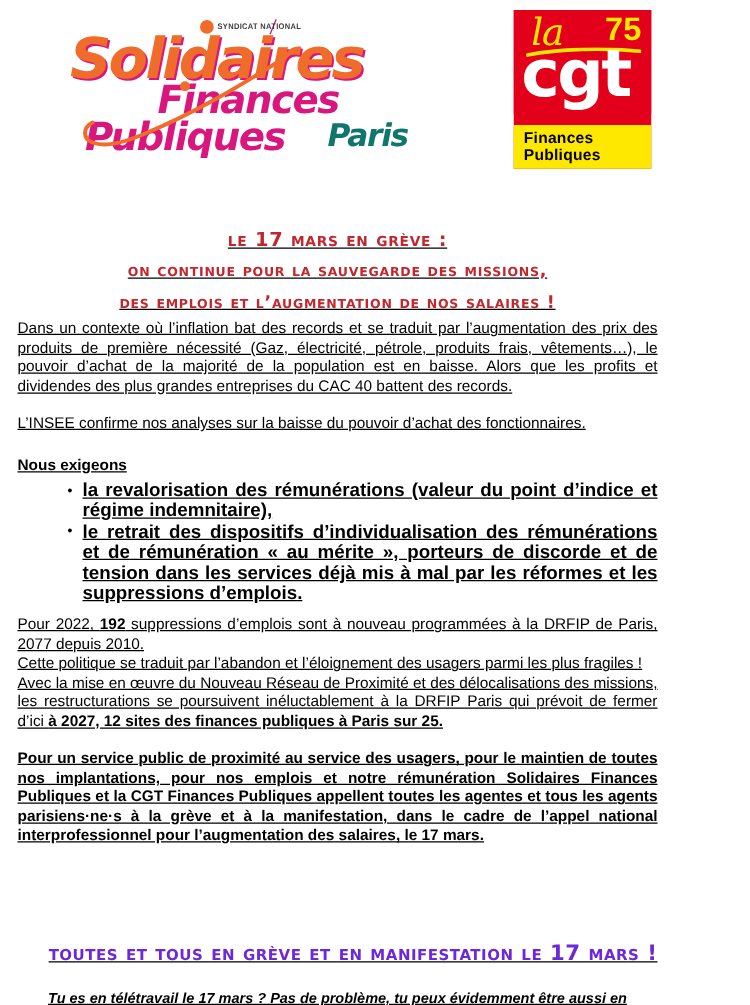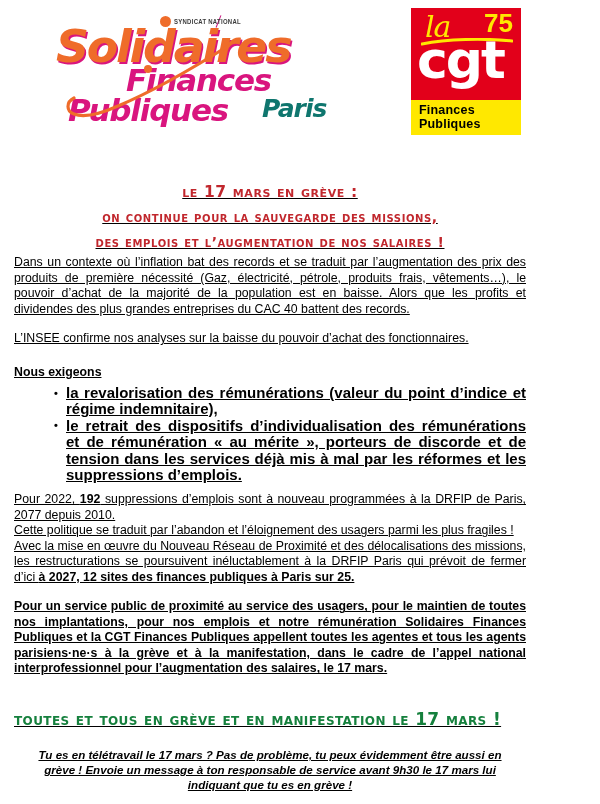--- a/index.html
+++ b/index.html
@@ -286,29 +286,30 @@
   p.strong-para {
     font-size: 12.3px;
     line-height: 15.5px;
     text-align: justify;
     font-weight: bold;
     margin: 0;
   }
 
   
   .callout {
-    text-align: left;
-    color: #15803d;
+    text-align: right;
+    color: #6d28d9;
     font-family: "DejaVu Sans", sans-serif;
     font-weight: bold;
     font-size: 17px;
     font-variant: small-caps;
     text-transform: lowercase;
     letter-spacing: 0.4px;
     line-height: 24px;
+    margin-top: 44px;
   }
   .footnote {
     text-align: center;
     font-size: 11.6px;
     font-weight: bold;
     font-style: italic;
     line-height: 15px;
     margin: 0 10px;
   }
 </style>

